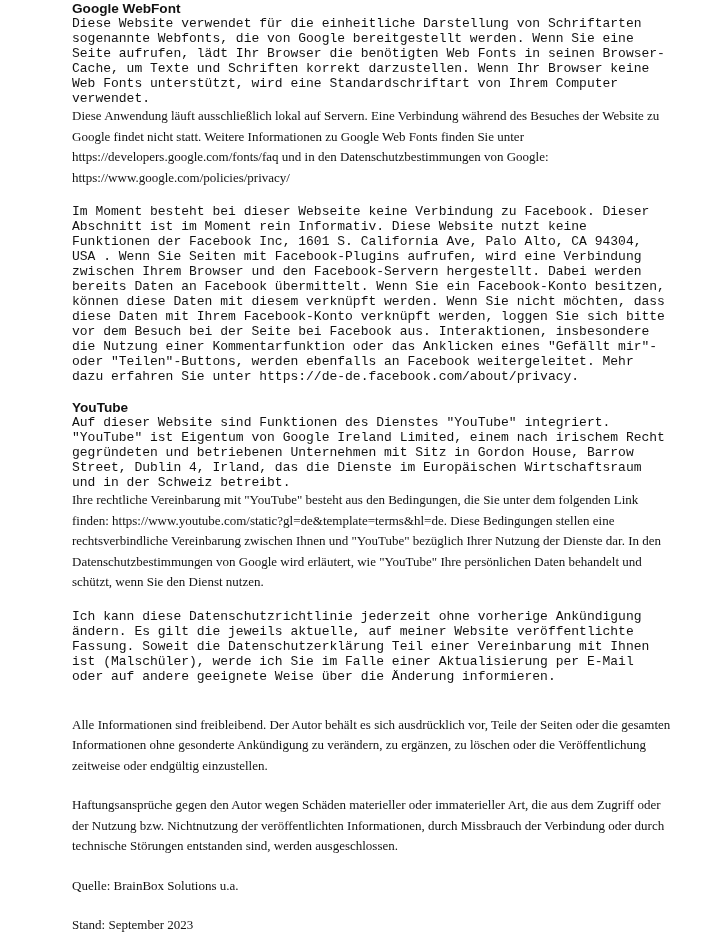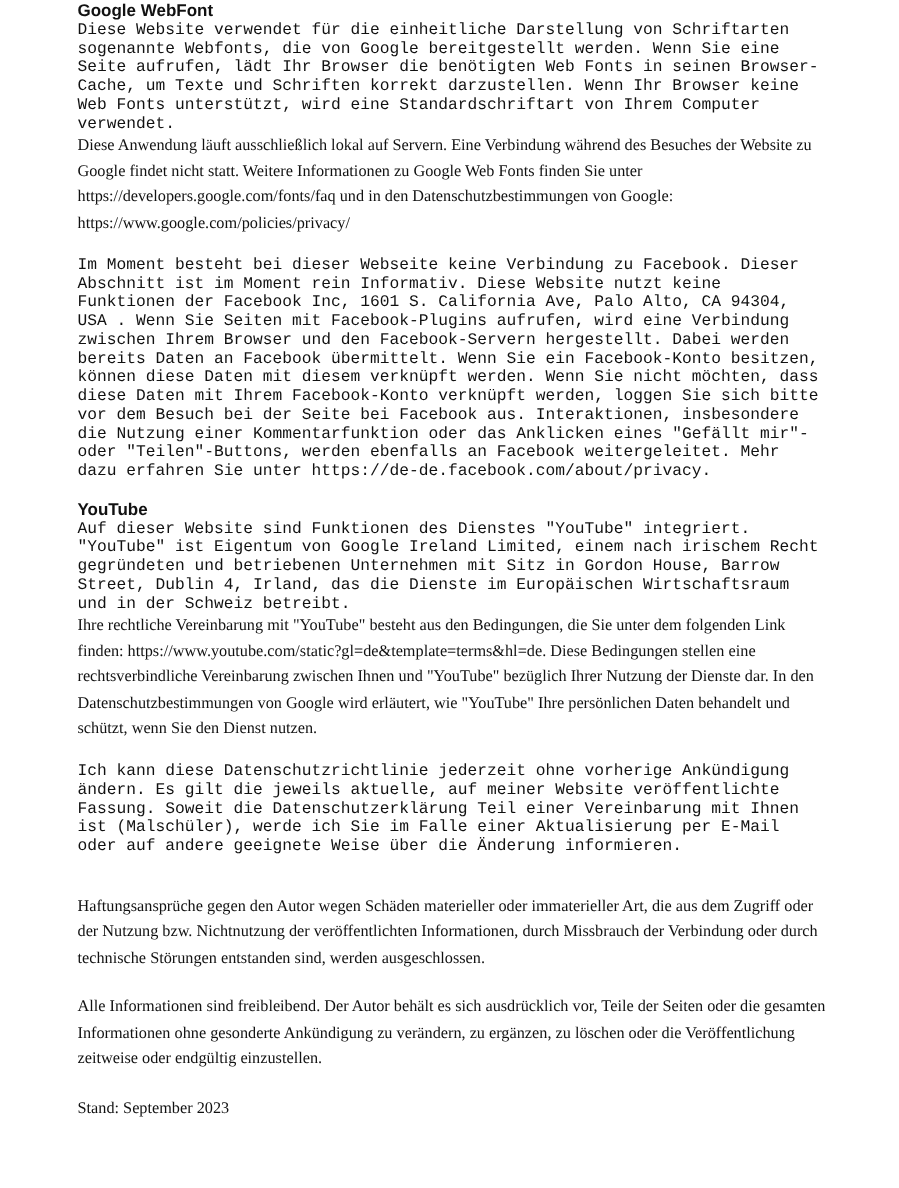--- a/index.html
+++ b/index.html
@@ -1,17 +1,17 @@
 <!DOCTYPE html>
 <html><head>
 <meta charset="utf-8">
 <style>
   html, body { margin: 0; padding: 0; background: #ffffff; }
   body { width: 719px; height: 950px; overflow: hidden; position: relative; color: #111111; }
-  .page { position: absolute; left: 62px; top: 1px; width: 600px; }
+  .page { position: absolute; left: 72px; top: 1px; width: 600px; }
   .sans { font-family: Liberation Mono, monospace; font-size: 13px; line-height: 15px; }
   .serif { font-family: Liberation Serif, serif; font-size: 13px; line-height: 20.5px; }
   h2 { font-family: "Liberation Sans", sans-serif; font-weight: bold; font-size: 13.6px; line-height: 15px; margin: 0; }
   p { margin: 0; }
   .section { margin: 0; }
   .gap-s { height: 16px; }
   .gap-m { height: 31px; }
   .serif-par { margin-bottom: 19px; }
 </style>
 </head>
@@ -41,18 +41,19 @@
 
   <div class="gap-s"></div>
 
   <section class="section">
     <p class="sans">Ich kann diese Datenschutzrichtlinie jederzeit ohne vorherige Ankündigung ändern. Es gilt die jeweils aktuelle, auf meiner Website veröffentlichte Fassung. Soweit die Datenschutzerklärung Teil einer Vereinbarung mit Ihnen ist (Malschüler), werde ich Sie im Falle einer Aktualisierung per E-Mail oder auf andere geeignete Weise über die Änderung informieren.</p>
   </section>
 
   <div class="gap-m"></div>
 
   <section class="section">
+    <p class="serif serif-par">Alle Informationen sind freibleibend. Der Autor behält es sich ausdrücklich vor, Teile der Seiten oder die gesamten Informationen ohne gesonderte Ankündigung zu verändern, zu ergänzen, zu löschen oder die Veröffentlichung zeitweise oder endgültig einzustellen.</p>
     <p class="serif serif-par">Haftungsansprüche gegen den Autor wegen Schäden materieller oder immaterieller Art, die aus dem Zugriff oder der Nutzung bzw. Nichtnutzung der veröffentlichten Informationen, durch Missbrauch der Verbindung oder durch technische Störungen entstanden sind, werden ausgeschlossen.</p>
-    <p class="serif serif-par">Alle Informationen sind freibleibend. Der Autor behält es sich ausdrücklich vor, Teile der Seiten oder die gesamten Informationen ohne gesonderte Ankündigung zu verändern, zu ergänzen, zu löschen oder die Veröffentlichung zeitweise oder endgültig einzustellen.</p>
+    <p class="serif serif-par">Quelle: BrainBox Solutions u.a.</p>
     <p class="serif">Stand: September 2023</p>
   </section>
 
 </div>
 
 </body></html>

